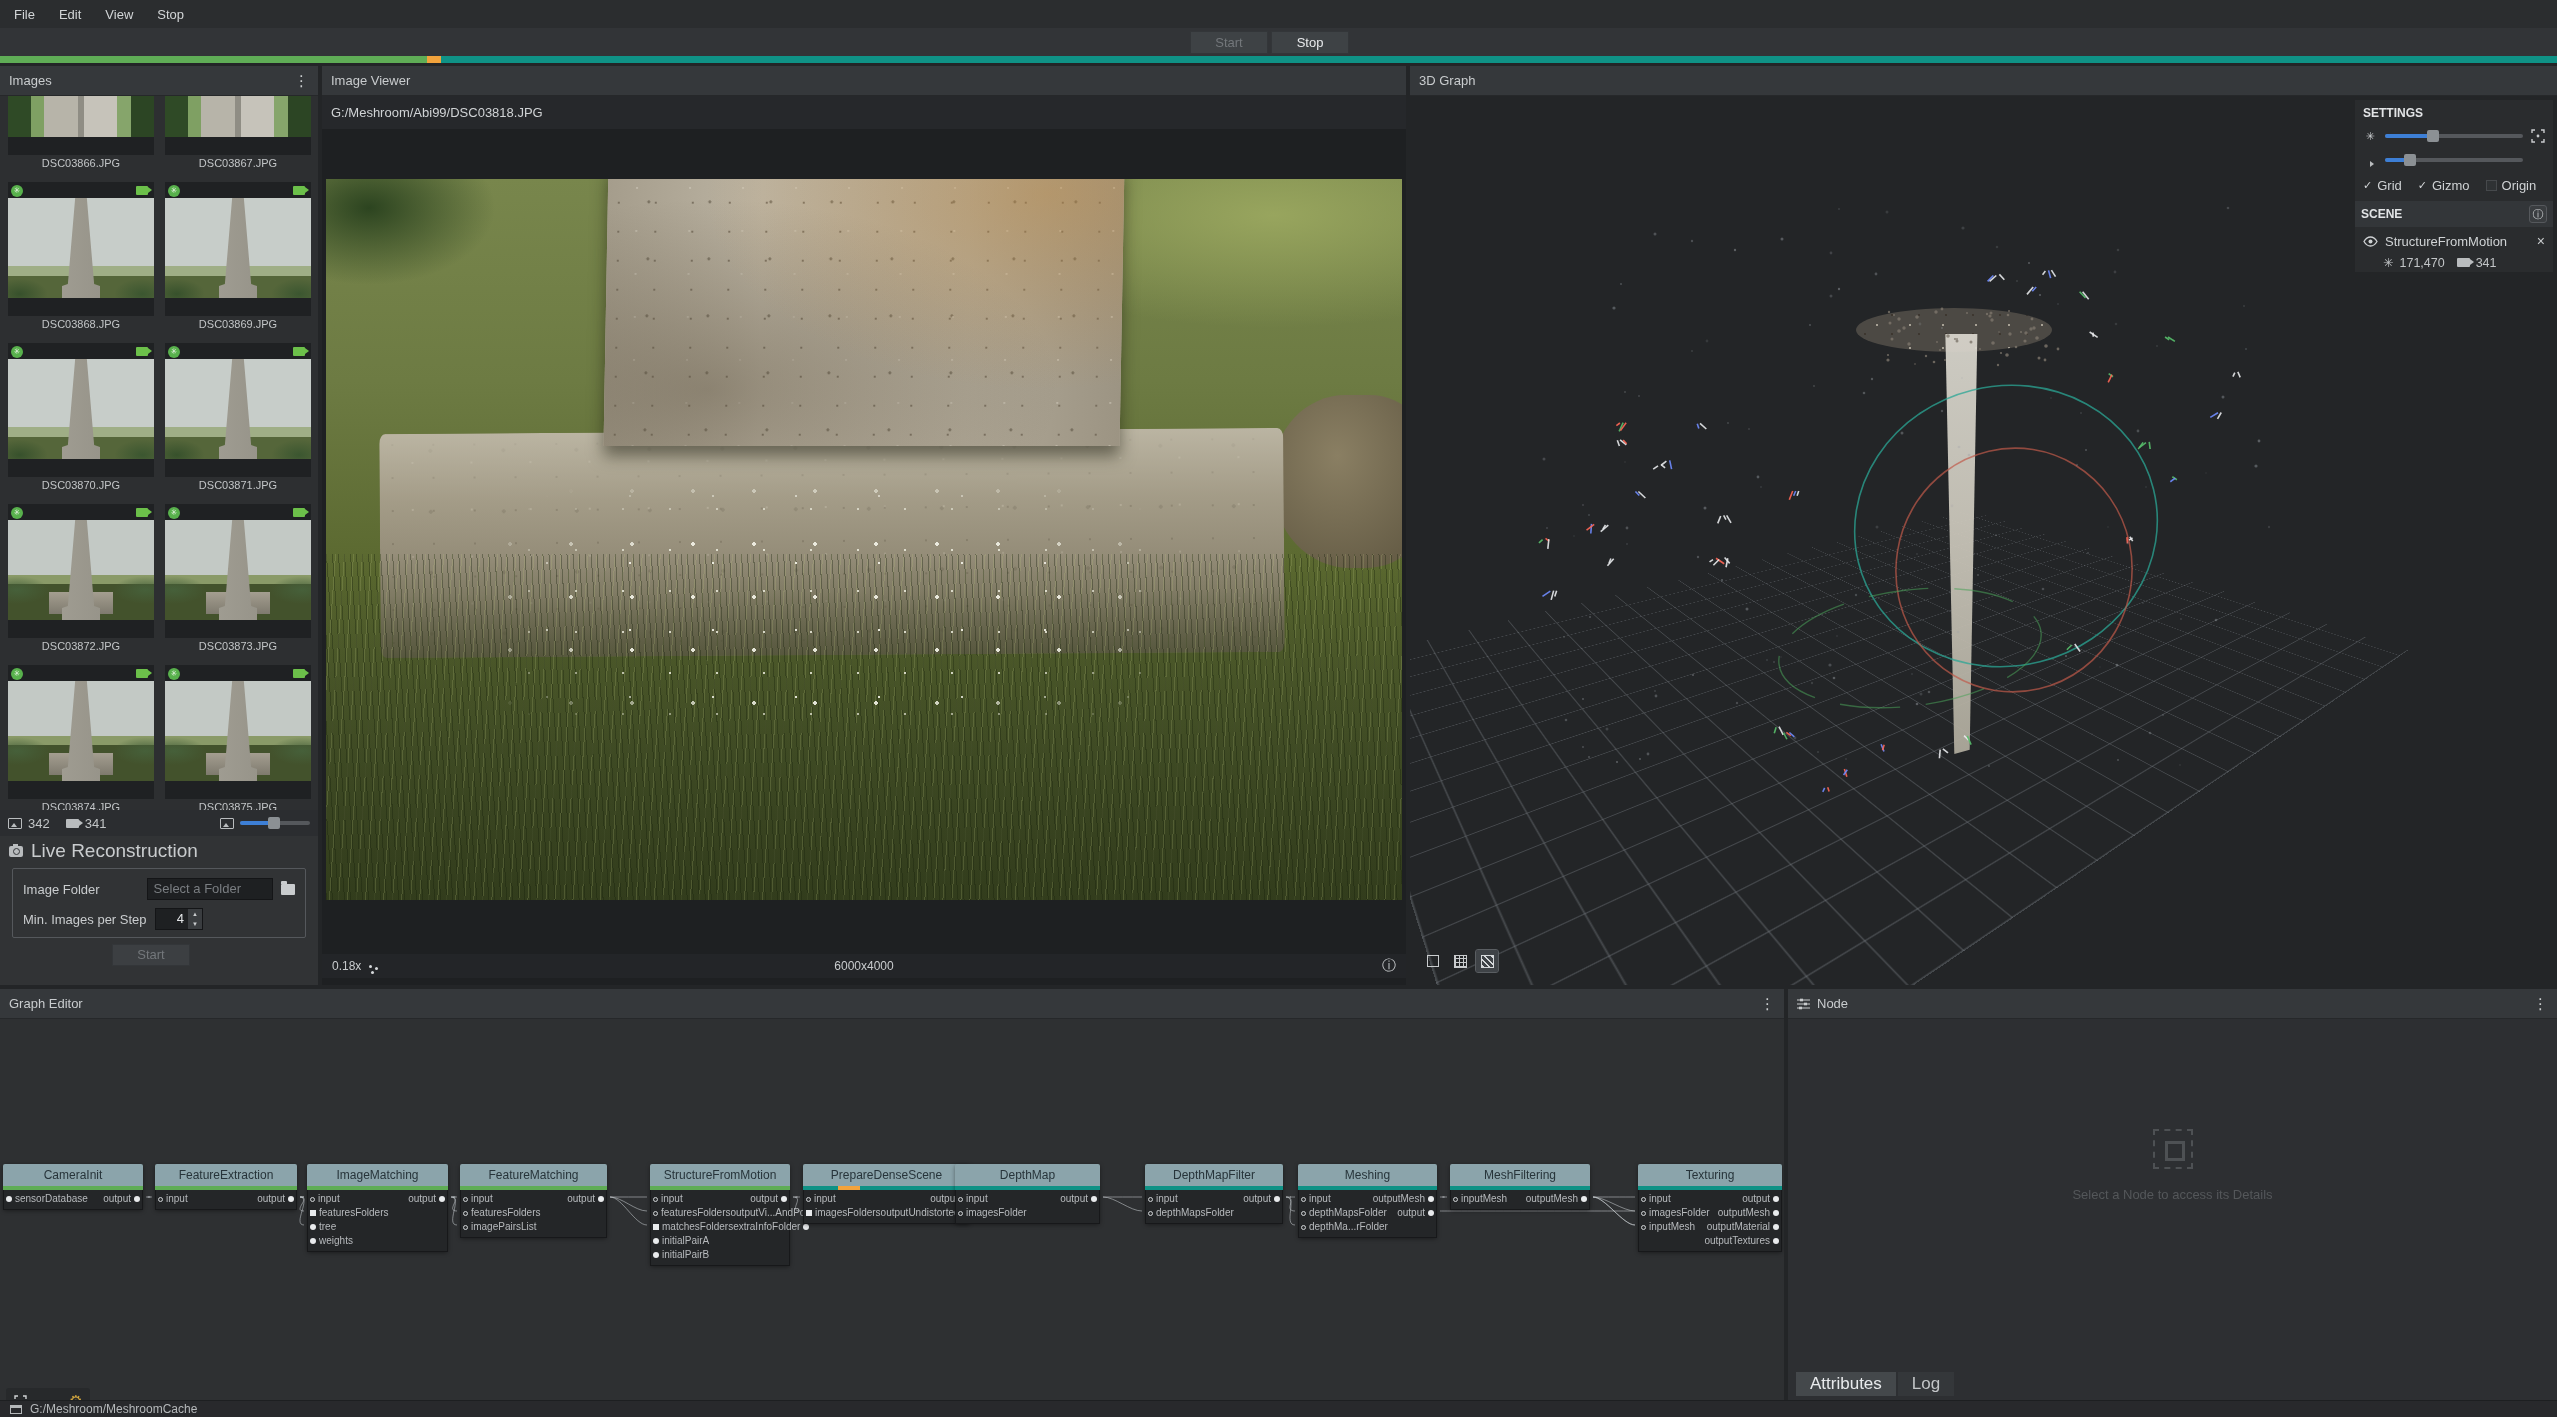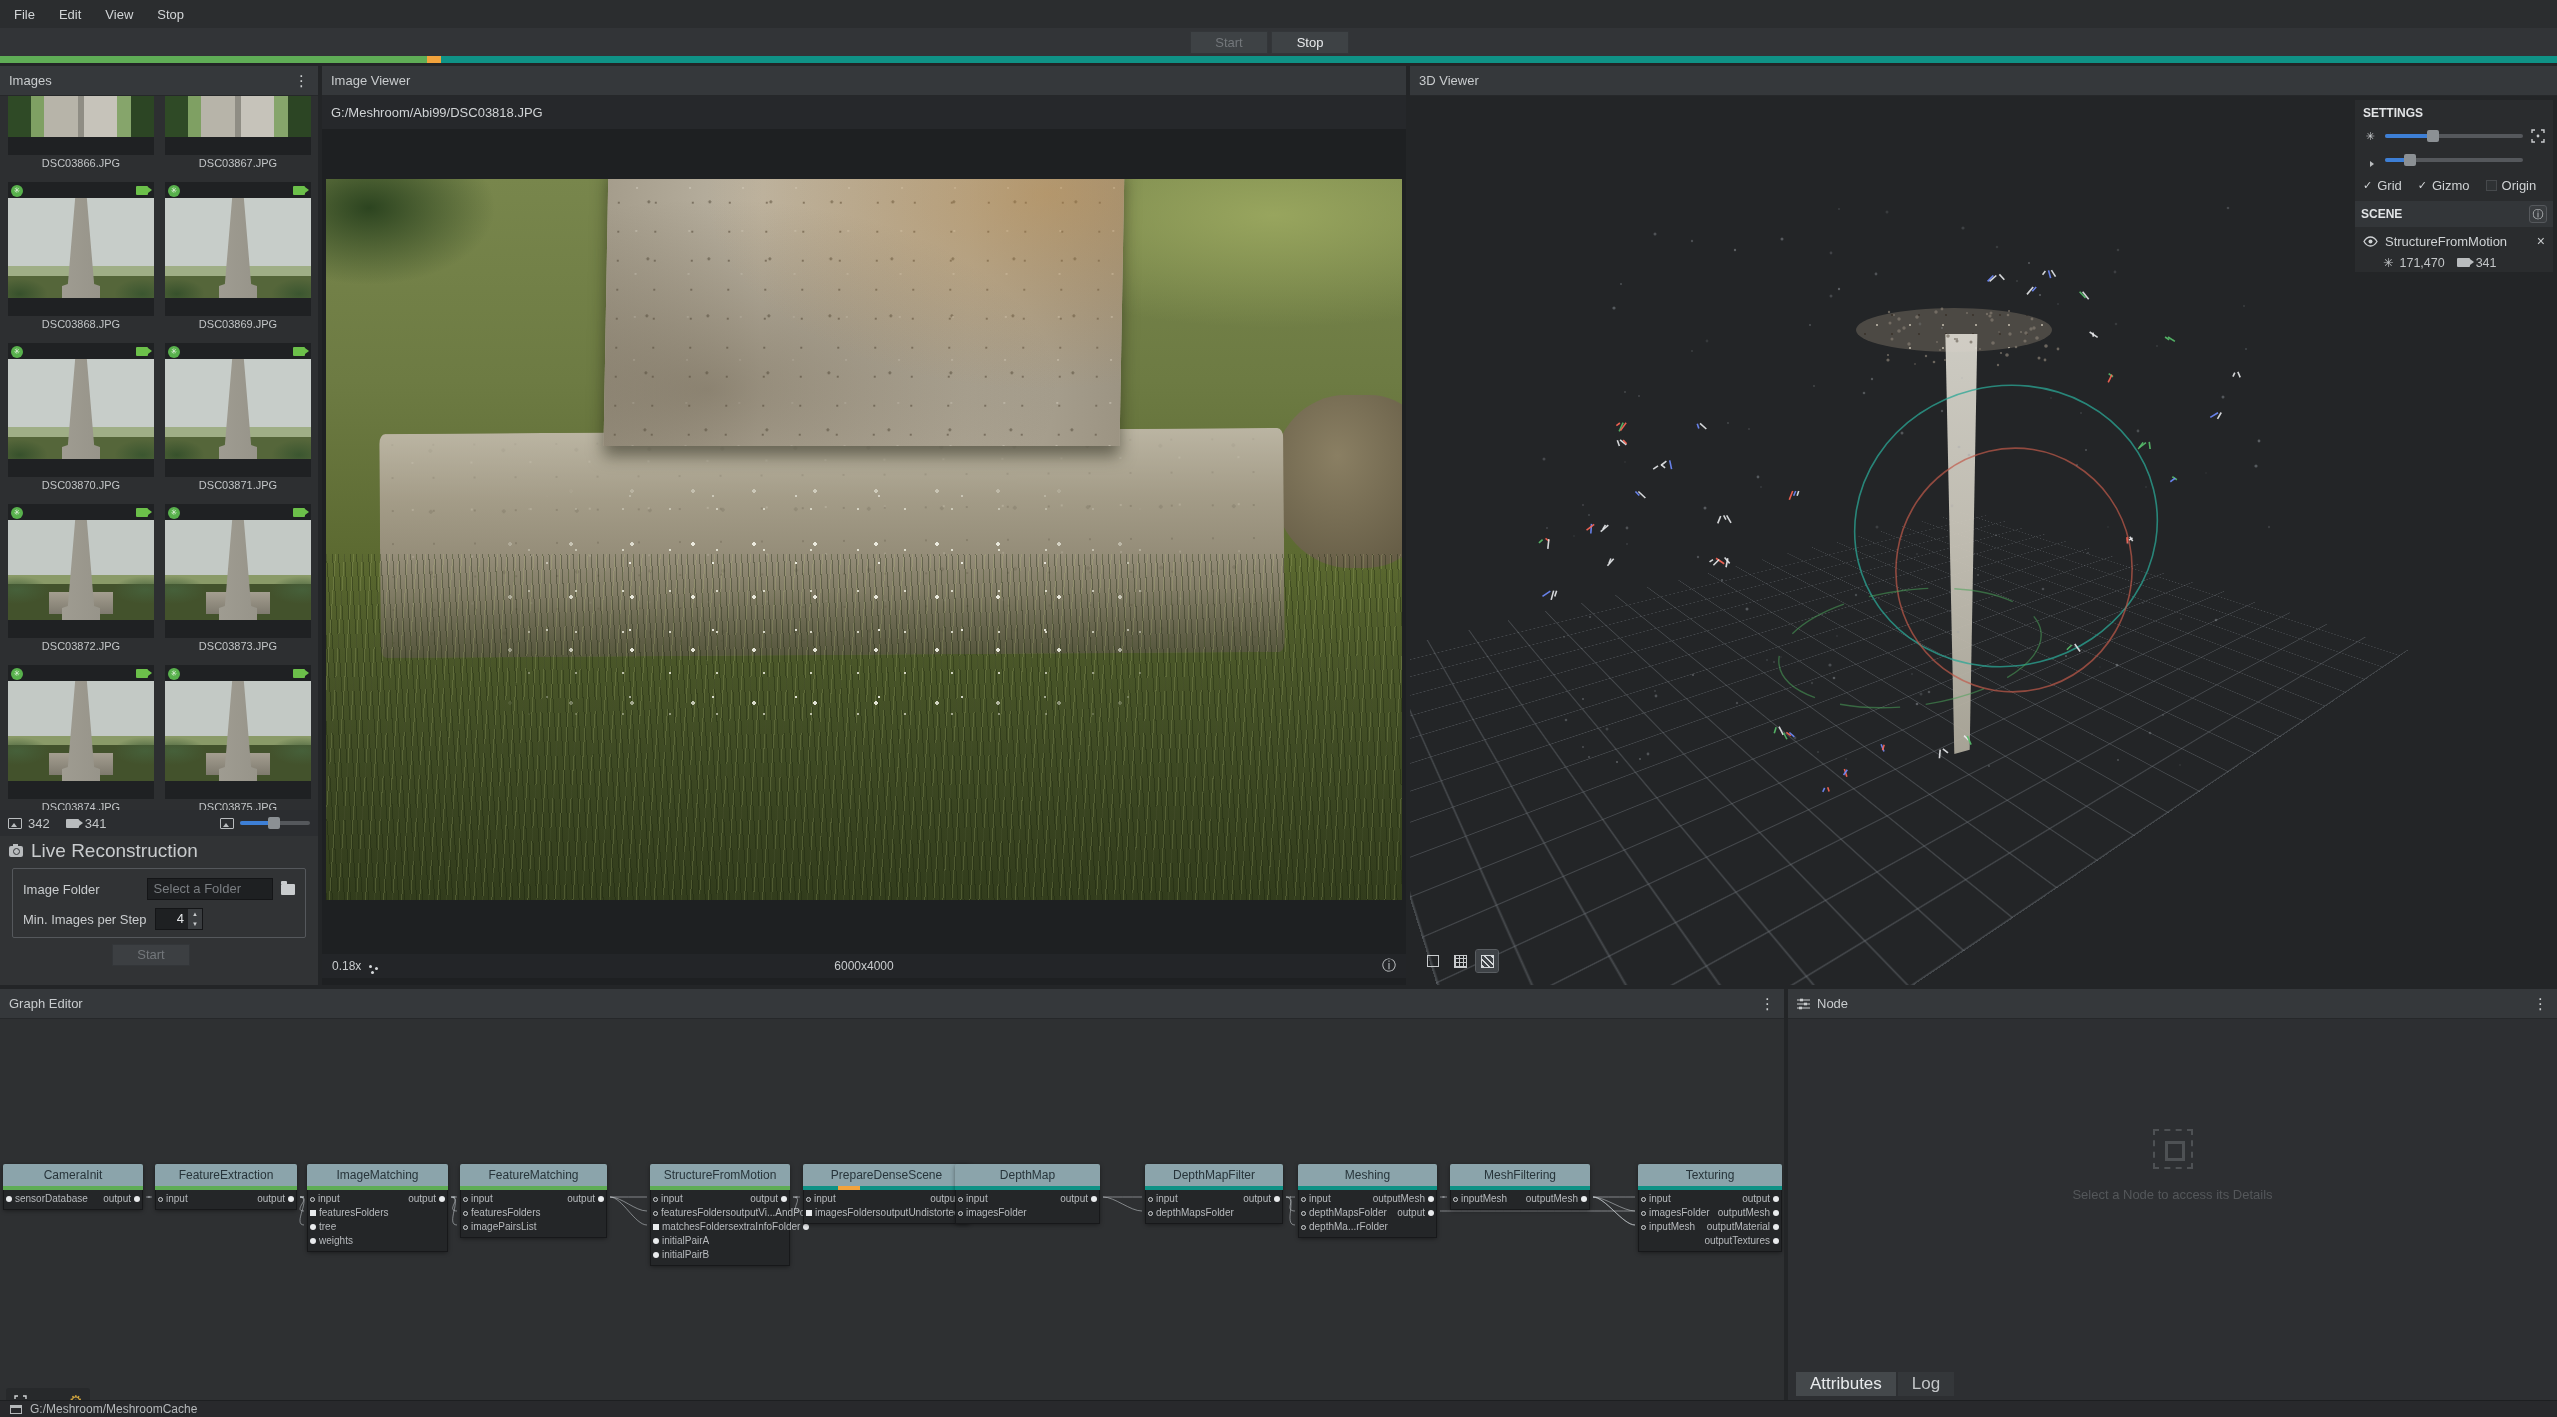--- a/index.html
+++ b/index.html
@@ -363,21 +363,21 @@
     <div id="iv-bottombar">
       <span id="iv-zoom">0.18x</span>
       <span class="dots3"></span>
       <span id="iv-res">6000x4000</span>
       <span id="iv-info">ⓘ</span>
     </div>
   </div>
 
   <div class="panel" id="viewer3d">
     <div class="phead">
-        <span>3D Viewer</span>
+        <span>3D Graph</span>
       </div>
     <div id="vp3d">
       <div id="grid3d"></div>
       <div id="montop"></div>
       <div id="monument"></div>
       <svg id="v3d-rings" viewBox="0 0 1147 889">
         <ellipse cx="596" cy="430" rx="152" ry="140" fill="none" stroke="#2ba795" stroke-width="1.6" opacity="0.75" transform="rotate(-14 596 430)"></ellipse>
         <ellipse cx="604" cy="474" rx="118" ry="122" fill="none" stroke="#c05a4a" stroke-width="1.6" opacity="0.7" transform="rotate(9 604 474)"></ellipse>
         <ellipse cx="500" cy="552" rx="132" ry="58" fill="none" stroke="#4aa35a" stroke-width="1.4" opacity="0.55" stroke-dasharray="60 26" transform="rotate(-7 500 552)"></ellipse>
       </svg>

